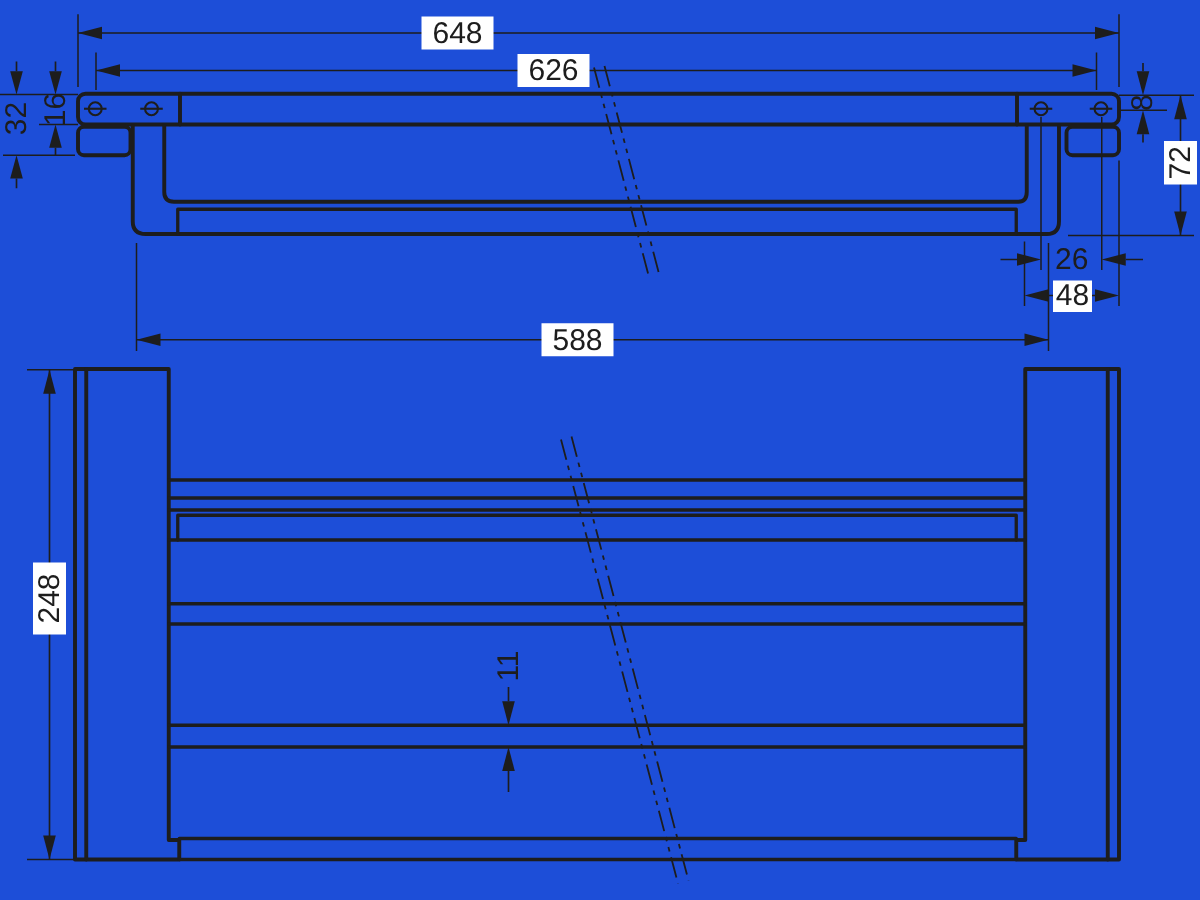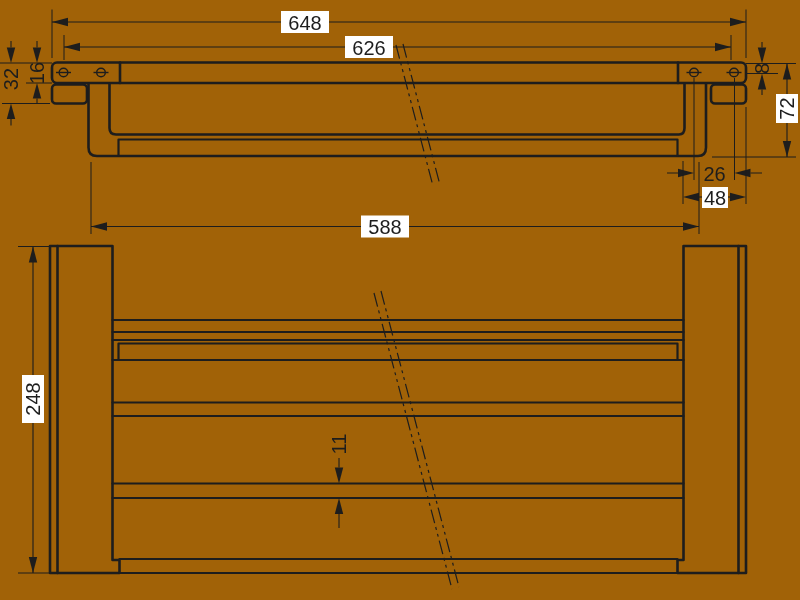--- a/index.html
+++ b/index.html
@@ -1,16 +1,16 @@
 <!DOCTYPE html>
 <html><head>
 <meta charset="utf-8">
 <style>
   html,body{margin:0;padding:0;background:#ffffff;}
-  .stage{width:800px;height:600px;background:#a16207;position:relative;overflow:hidden;}
+  .stage{width:800px;height:600px;background:#1d4ed8;position:relative;overflow:hidden;}
   svg{display:block;}
   .obj{stroke:#1d1d1d;fill:none;stroke-width:2.6;stroke-linecap:round;stroke-linejoin:round;}
   .obj2{stroke:#1d1d1d;fill:none;stroke-width:2.2;stroke-linecap:round;stroke-linejoin:round;}
   .thin{stroke:#1d1d1d;fill:none;stroke-width:1.4;}
   .dim{stroke:#1d1d1d;fill:none;stroke-width:1.1;}
   .ext{stroke:#1d1d1d;fill:none;stroke-width:1.0;}
   .brk{stroke:#1d1d1d;fill:none;stroke-width:1.2;stroke-dasharray:14 4 3 4 3 4;}
   .ah{fill:#1d1d1d;stroke:none;}
   .mask{fill:#ffffff;stroke:none;}
   text{font-family:"Liberation Sans","DejaVu Sans",sans-serif;font-size:20px;fill:#1d1d1d;}

